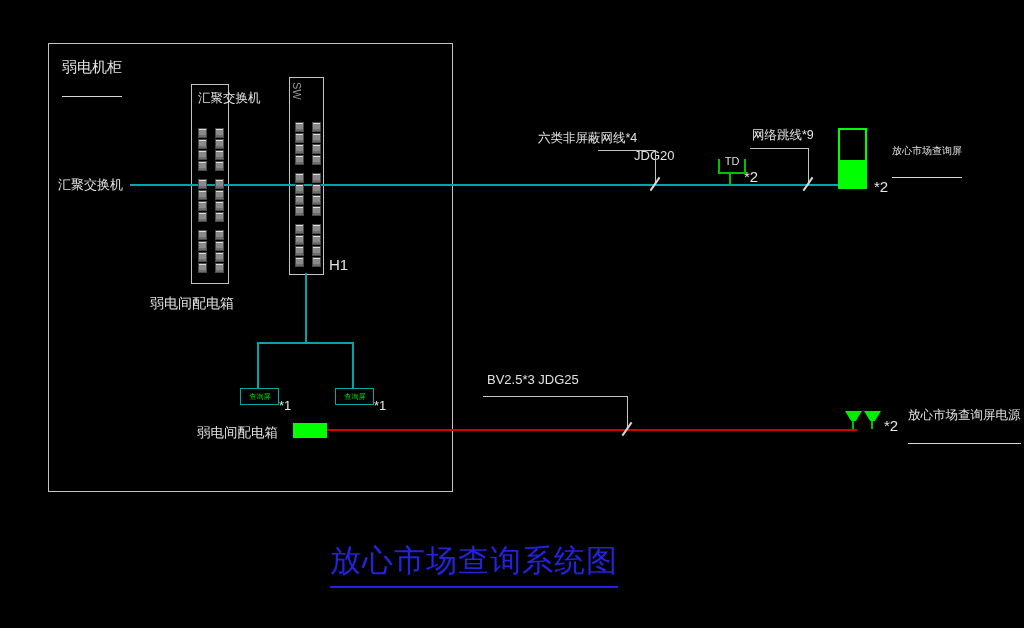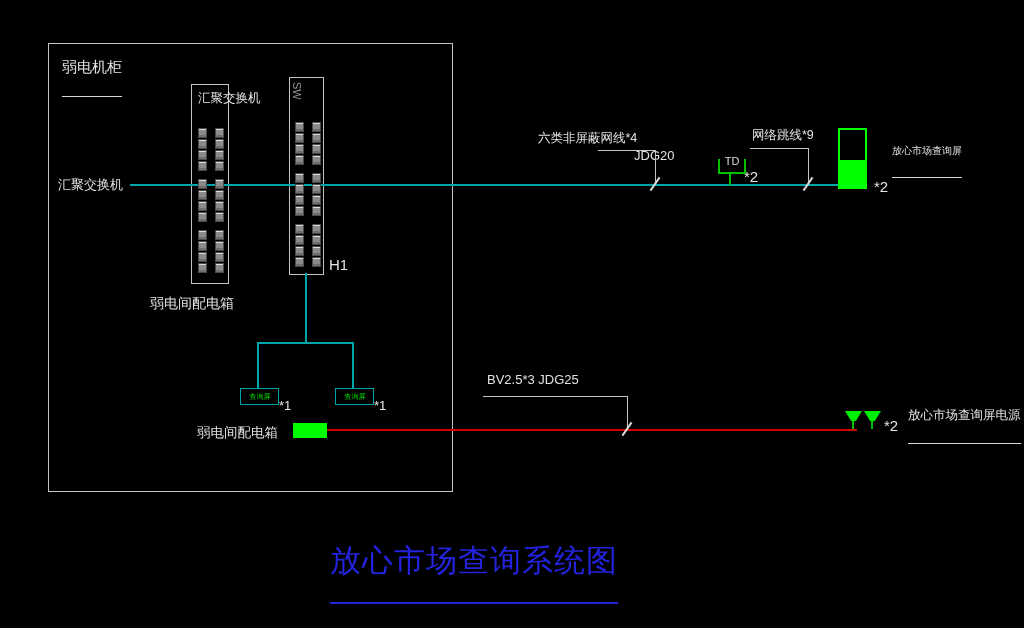--- a/index.html
+++ b/index.html
@@ -27,21 +27,21 @@
   .screen-fill{position:absolute;left:0;bottom:0;width:100%;height:27px;background:#00ff00;}
   .td-shape{width:24px;height:13px;border-left:2px solid #00c000;border-right:2px solid #00c000;border-bottom:2px solid #00c000;z-index:4;}
   .td-stem{width:2px;height:13px;background:#00c000;z-index:4;}
   .dropbox{border:1px solid #00a5aa;background:#000;display:flex;align-items:center;justify-content:center;z-index:4;text-align:center;}
   .dropbox span{color:#00e000;font-size:8px;line-height:8px;transform:scale(.9);white-space:nowrap;}
   .greenbox{background:#00ff00;z-index:4;}
   .socket{width:17px;height:10px;background:#00ee00;clip-path:polygon(0 0,100% 0,64% 100%,36% 100%);z-index:4;}
   .socket-stem{width:2px;height:8px;background:#00c000;z-index:4;}
   .qty{color:#e6e6e6;font-size:15px;}
   .rot90{transform:rotate(90deg);transform-origin:left top;display:inline-block;color:#9a9a9a;}
-  .title-line{color:#2323dd;font-size:31px;letter-spacing:1px;border-bottom:2px solid #2323dd;padding-bottom:20px;white-space:nowrap;}
+  .title-line{color:#2323dd;font-size:31px;letter-spacing:1px;border-bottom:2px solid #2323dd;padding-bottom:4px;white-space:nowrap;}
 </style>
 </head>
 <body>
 
 <div id="stage">
 
   <div class="abs cabinet" style="left:48px;top:43px;width:403px;height:447px;"></div>
   <div class="abs lbl underlined" style="left:62px;top:58px;font-size:15px;">弱电机柜</div>
 
   <div class="abs cyan-line" style="left:130px;top:184px;width:708px;height:2px;"></div>

